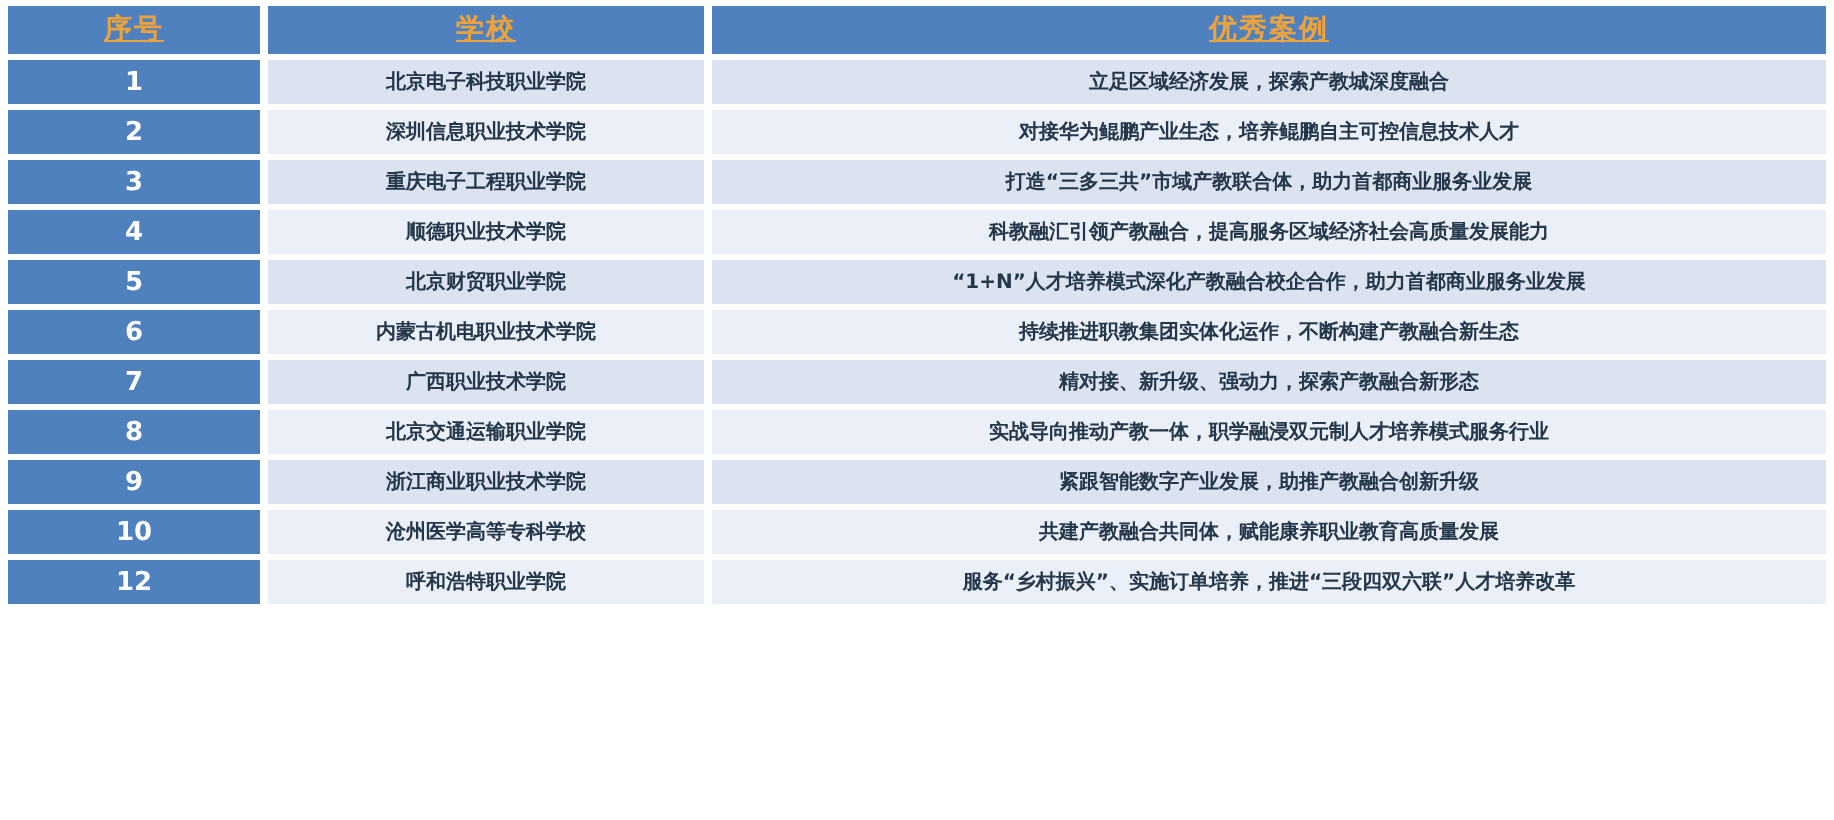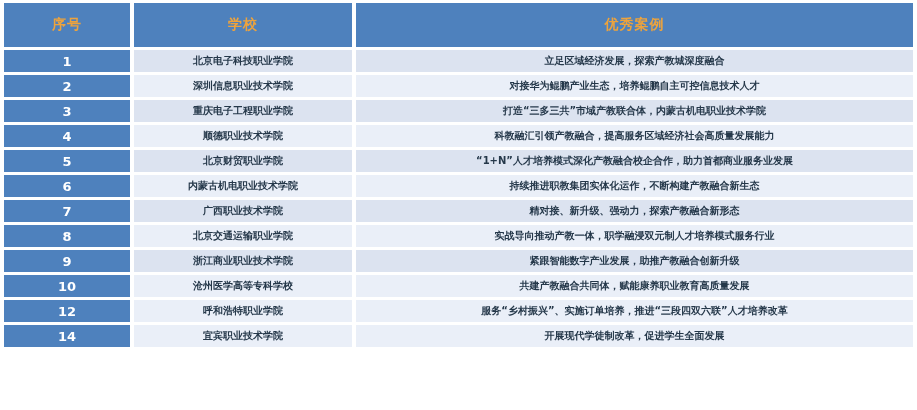--- a/index.html
+++ b/index.html
@@ -26,22 +26,23 @@
   col.c-case  { width: 557px; }
 
   .case-table th {
     background: var(--header-bg, #4E81BD);
     color: var(--header-text, #EDA33D);
     font-size: 14px;
     font-weight: bold;
     height: 24px;
     text-align: center;
     vertical-align: middle;
-    padding: 10px 2px;
+    padding: 0 2px;
     letter-spacing: 1px;
+    text-decoration: underline;
   }
   .case-table td {
     height: 22px;
     text-align: center;
     vertical-align: middle;
     font-size: 10px;
     font-weight: 600;
     color: var(--body-text, #25384A);
     padding: 0 4px;
     white-space: nowrap;
@@ -82,21 +83,21 @@
 
   <tr class="row-even">
     <td class="no-cell">2</td>
     <td class="text-cell">深圳信息职业技术学院</td>
     <td class="text-cell">对接华为鲲鹏产业生态，培养鲲鹏自主可控信息技术人才</td>
   </tr>
 
   <tr class="row-odd">
     <td class="no-cell">3</td>
     <td class="text-cell">重庆电子工程职业学院</td>
-    <td class="text-cell">打造“三多三共”市域产教联合体，内蒙古机电职业技术学院</td>
+    <td class="text-cell">打造“三多三共”市域产教联合体，助力首都商业服务业发展</td>
   </tr>
 
   <tr class="row-even">
     <td class="no-cell">4</td>
     <td class="text-cell">顺德职业技术学院</td>
     <td class="text-cell">科教融汇引领产教融合，提高服务区域经济社会高质量发展能力</td>
   </tr>
 
   <tr class="row-odd">
     <td class="no-cell">5</td>
@@ -135,21 +136,16 @@
   </tr>
 
 
   <tr class="row-even">
     <td class="no-cell">12</td>
     <td class="text-cell">呼和浩特职业学院</td>
     <td class="text-cell">服务“乡村振兴”、实施订单培养，推进“三段四双六联”人才培养改革</td>
   </tr>
 
 
-  <tr class="row-even">
-    <td class="no-cell">14</td>
-    <td class="text-cell">宜宾职业技术学院</td>
-    <td class="text-cell">开展现代学徒制改革，促进学生全面发展</td>
-  </tr>
 
 </tbody>
   </table>
 </div>
 
 </body></html>

